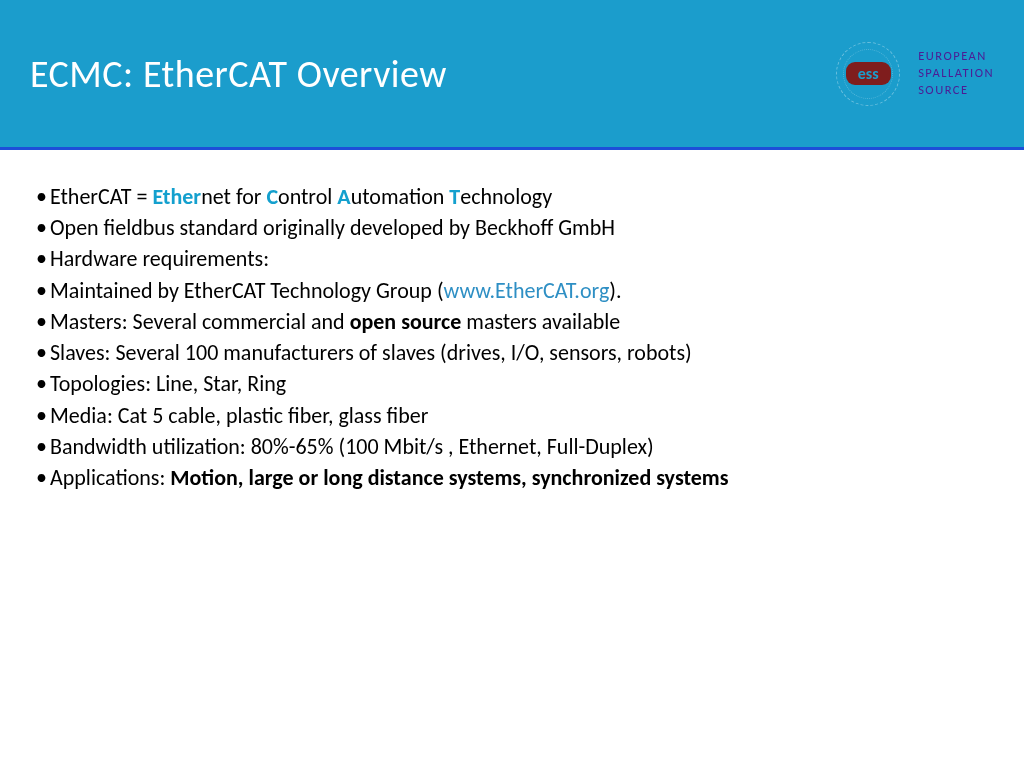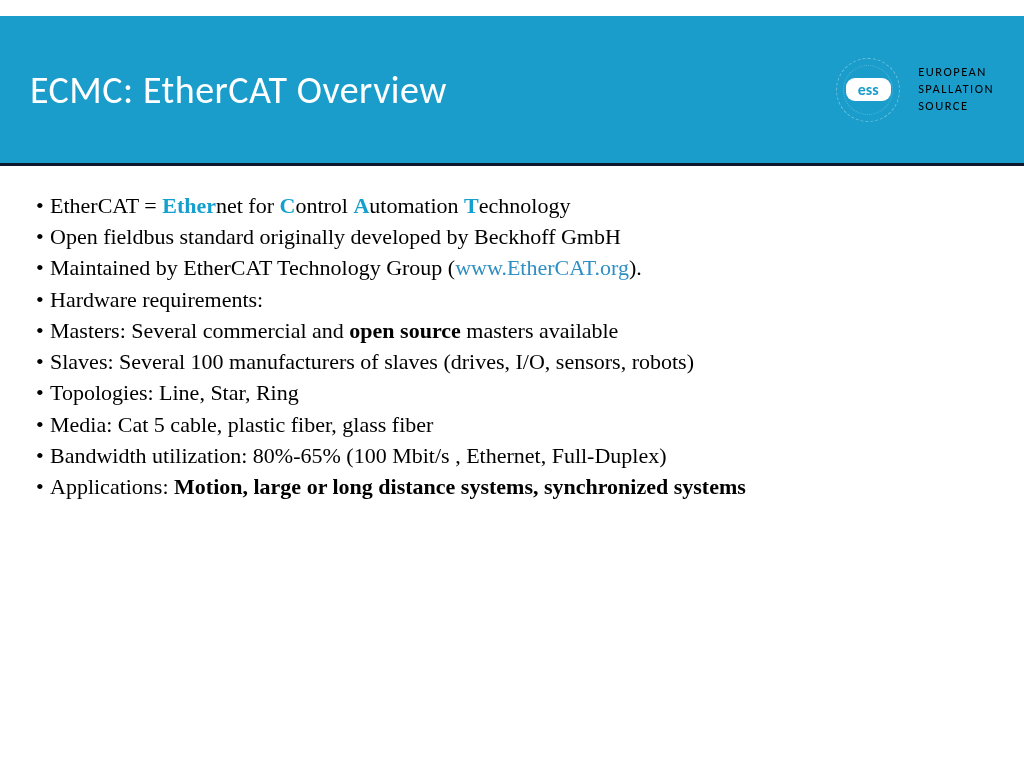--- a/index.html
+++ b/index.html
@@ -4,54 +4,53 @@
 <style>
   * { margin:0; padding:0; box-sizing:border-box; }
   body {
     width:1024px; height:768px;
     font-family:"Segoe UI","Calibri",Arial,sans-serif;
     background:#fff; overflow:hidden;
   }
   .header {
     width:100%; height:150px;
     background:#1b9dcc;
-    border-bottom:3px solid #0f172a;
+    border-bottom:3px solid #1d4ed8;
     padding:0 30px;
-    display:flex; align-items:center; justify-content:space-between;margin-top:16px;
+    display:flex; align-items:center; justify-content:space-between;
   }
   .title {
     color:#fff; font-size:38px; font-weight:300;
     letter-spacing:0.5px;
   }
   .brand {
     display:flex; align-items:center; gap:18px;
   }
   .brand-logo {
     width:64px; height:64px;
     border:1px dashed rgba(255,255,255,0.35);
     border-radius:50%;
     display:flex; align-items:center; justify-content:center;
     position:relative;
   }
   .brand-logo::before{
     content:""; position:absolute; inset:6px;
     border:1px dotted rgba(255,255,255,0.25); border-radius:50%;
   }
   .brand-logo span{
-    background:#ffffff; color:#1b9dcc;
+    background:#7f1d1d; color:#1b9dcc;
     font-weight:700; font-size:16px;
     padding:2px 12px; border-radius:9px;
   }
   .brand-text{
-    color:#000000; font-size:12.5px; line-height:1.35;
+    color:#4c1d95; font-size:12.5px; line-height:1.35;
     letter-spacing:1.5px; font-weight:500;
   }
   .content{
-    padding:24px 36px 0 36px;
-    font-family:Liberation Serif, serif;
+    padding:31px 36px 0 36px;
   }
   ul.main{
     list-style:none;
   }
   ul.main > li{
     font-size:22px; line-height:1.42;
     color:#000;
     position:relative; padding-left:14px;
   }
   ul.main > li::before{
@@ -91,24 +90,24 @@
     </div>
   </div>
 </div>
 
 <div class="content">
   <ul class="main">
     <li>
       <span>EtherCAT = </span><span class="accent">Ether</span><span>net for </span><span class="accent">C</span><span>ontrol </span><span class="accent">A</span><span>utomation </span><span class="accent">T</span><span>echnology</span>
     </li>
     <li>Open fieldbus standard originally developed by Beckhoff GmbH</li>
+    <li>Hardware requirements:</li>
     <li>
       <span>Maintained by EtherCAT Technology Group (</span><span class="link">www.EtherCAT.org</span><span>).</span>
     </li>
-    <li>Hardware requirements:</li>
   </ul>
   <ul class="sub">
   </ul>
   <ul class="main">
     <li>
       <span>Masters: Several commercial and </span><b>open source</b><span> masters available</span>
     </li>
     <li>Slaves: Several 100 manufacturers of slaves (drives, I/O, sensors, robots)</li>
     <li>Topologies: Line, Star, Ring</li>
     <li>Media: Cat 5 cable, plastic fiber, glass fiber</li>

